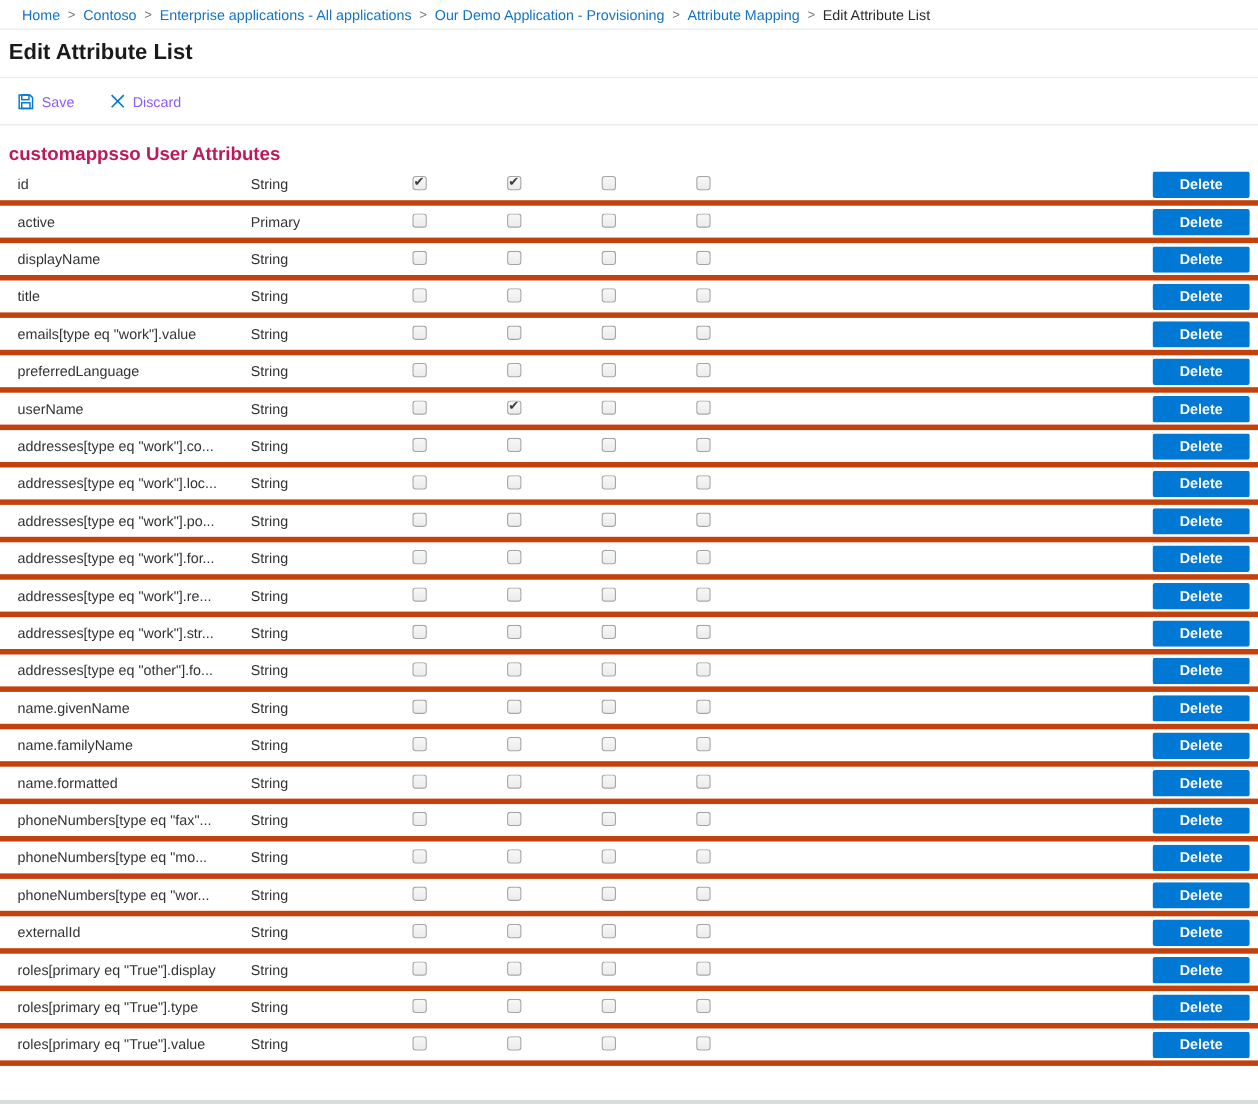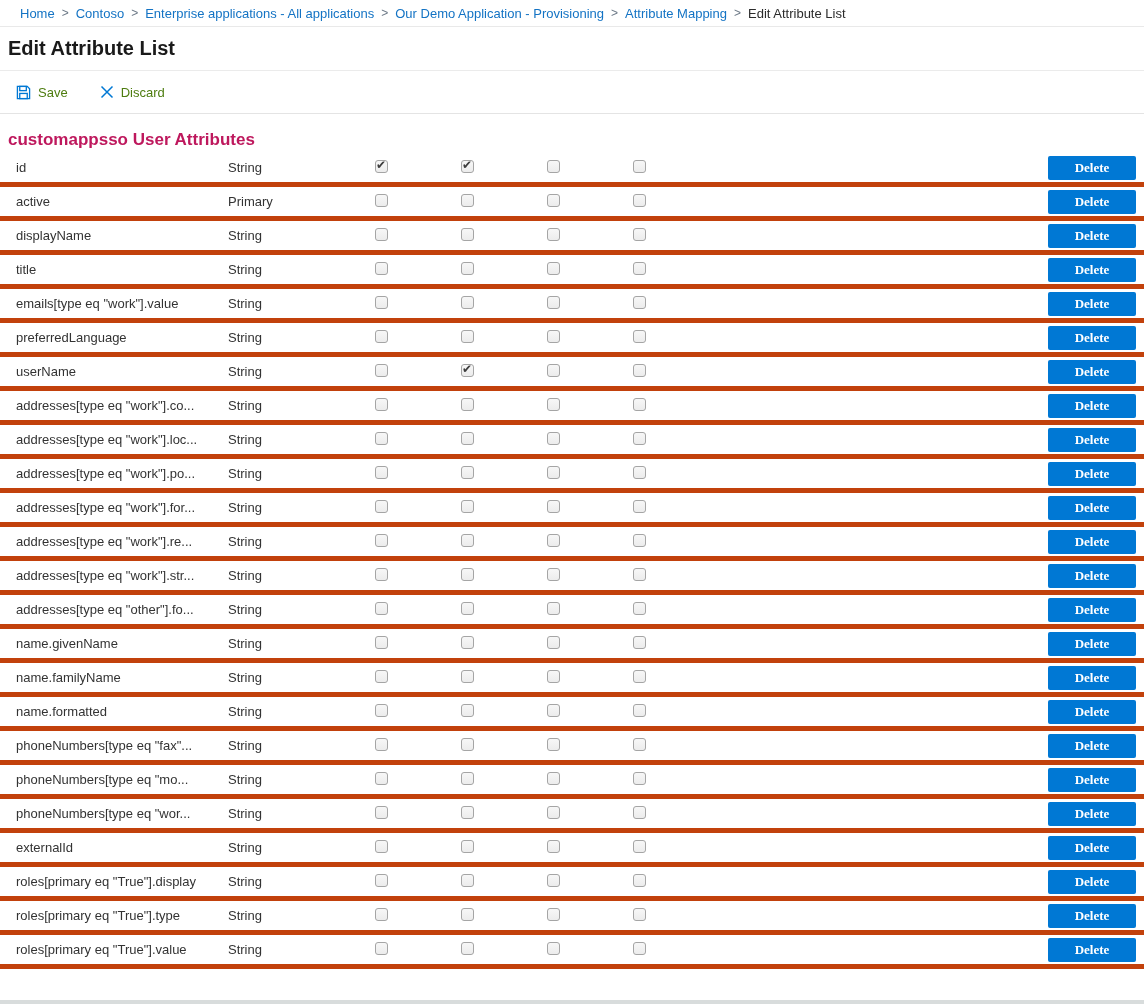--- a/index.html
+++ b/index.html
@@ -14,37 +14,37 @@
   .sep { color:#6b7886; margin:0 7px; font-size:12px; }
 
   
   .title-bar { height:44px; padding:10px 8px 0 8px; border-bottom:1px solid #ebebeb; }
   .page-title { font-size:20px; font-weight:bold; color:#1a1a1a; }
 
   
   .toolbar { height:43px; display:flex; align-items:center; padding-left:8px;
     border-bottom:1px solid #e4e4e4; }
   .tb-btn { display:flex; align-items:center; gap:7px; background:none; border:none;
-    font-family:inherit; font-size:13px; color:#4d7c0f; cursor:pointer; padding:6px 8px; }
+    font-family:inherit; font-size:13px; color:#8b5cf6; cursor:pointer; padding:6px 8px; }
   .tb-btn + .tb-btn { margin-left:16px; }
   .tb-btn svg { display:block; }
 
   
   .section-heading { font-size:17px; color:#be185d; padding:16px 0 0 8px; height:39px; }
 
   
   .table { width:1144px; }
   .thead, .trow { display:grid; padding-left:16px;
     grid-template-columns:212px 142px 86px 86px 86px 87px 170px 159px 1fr; }
   .thead { height:32px; align-items:center; border-bottom:1px solid #a8a8a8;
     font-size:13px; color:#333; }
   .trow { height:34px; align-items:center; border-bottom:5px solid #c2410c;
     font-size:13px; color:#333; }
   .cell { overflow:hidden; white-space:nowrap; padding-right:8px; }
-  .cell.action { display:flex; justify-content:flex-end; padding-right:8px;font-family:Liberation Serif, serif; }
+  .cell.action { display:flex; justify-content:flex-end; padding-right:8px; }
 
   .checkbox { display:inline-block; width:13px; height:13px; margin-left:5px;
     border:1px solid #a5a5a5; border-radius:3px;
     background:linear-gradient(#f7f7f7,#ececec); position:relative; cursor:pointer; }
   .checkbox.checked::after { content:"\2714"; position:absolute; left:0px; top:-2px;
     font-size:12px; line-height:13px; color:#3c3c3c; }
 
   .delete-btn { width:88px; height:24px; background:#0078d4; color:#fff; border:none;
     border-radius:2px; font-family:inherit; font-size:13px; font-weight:bold; cursor:pointer; }
 

